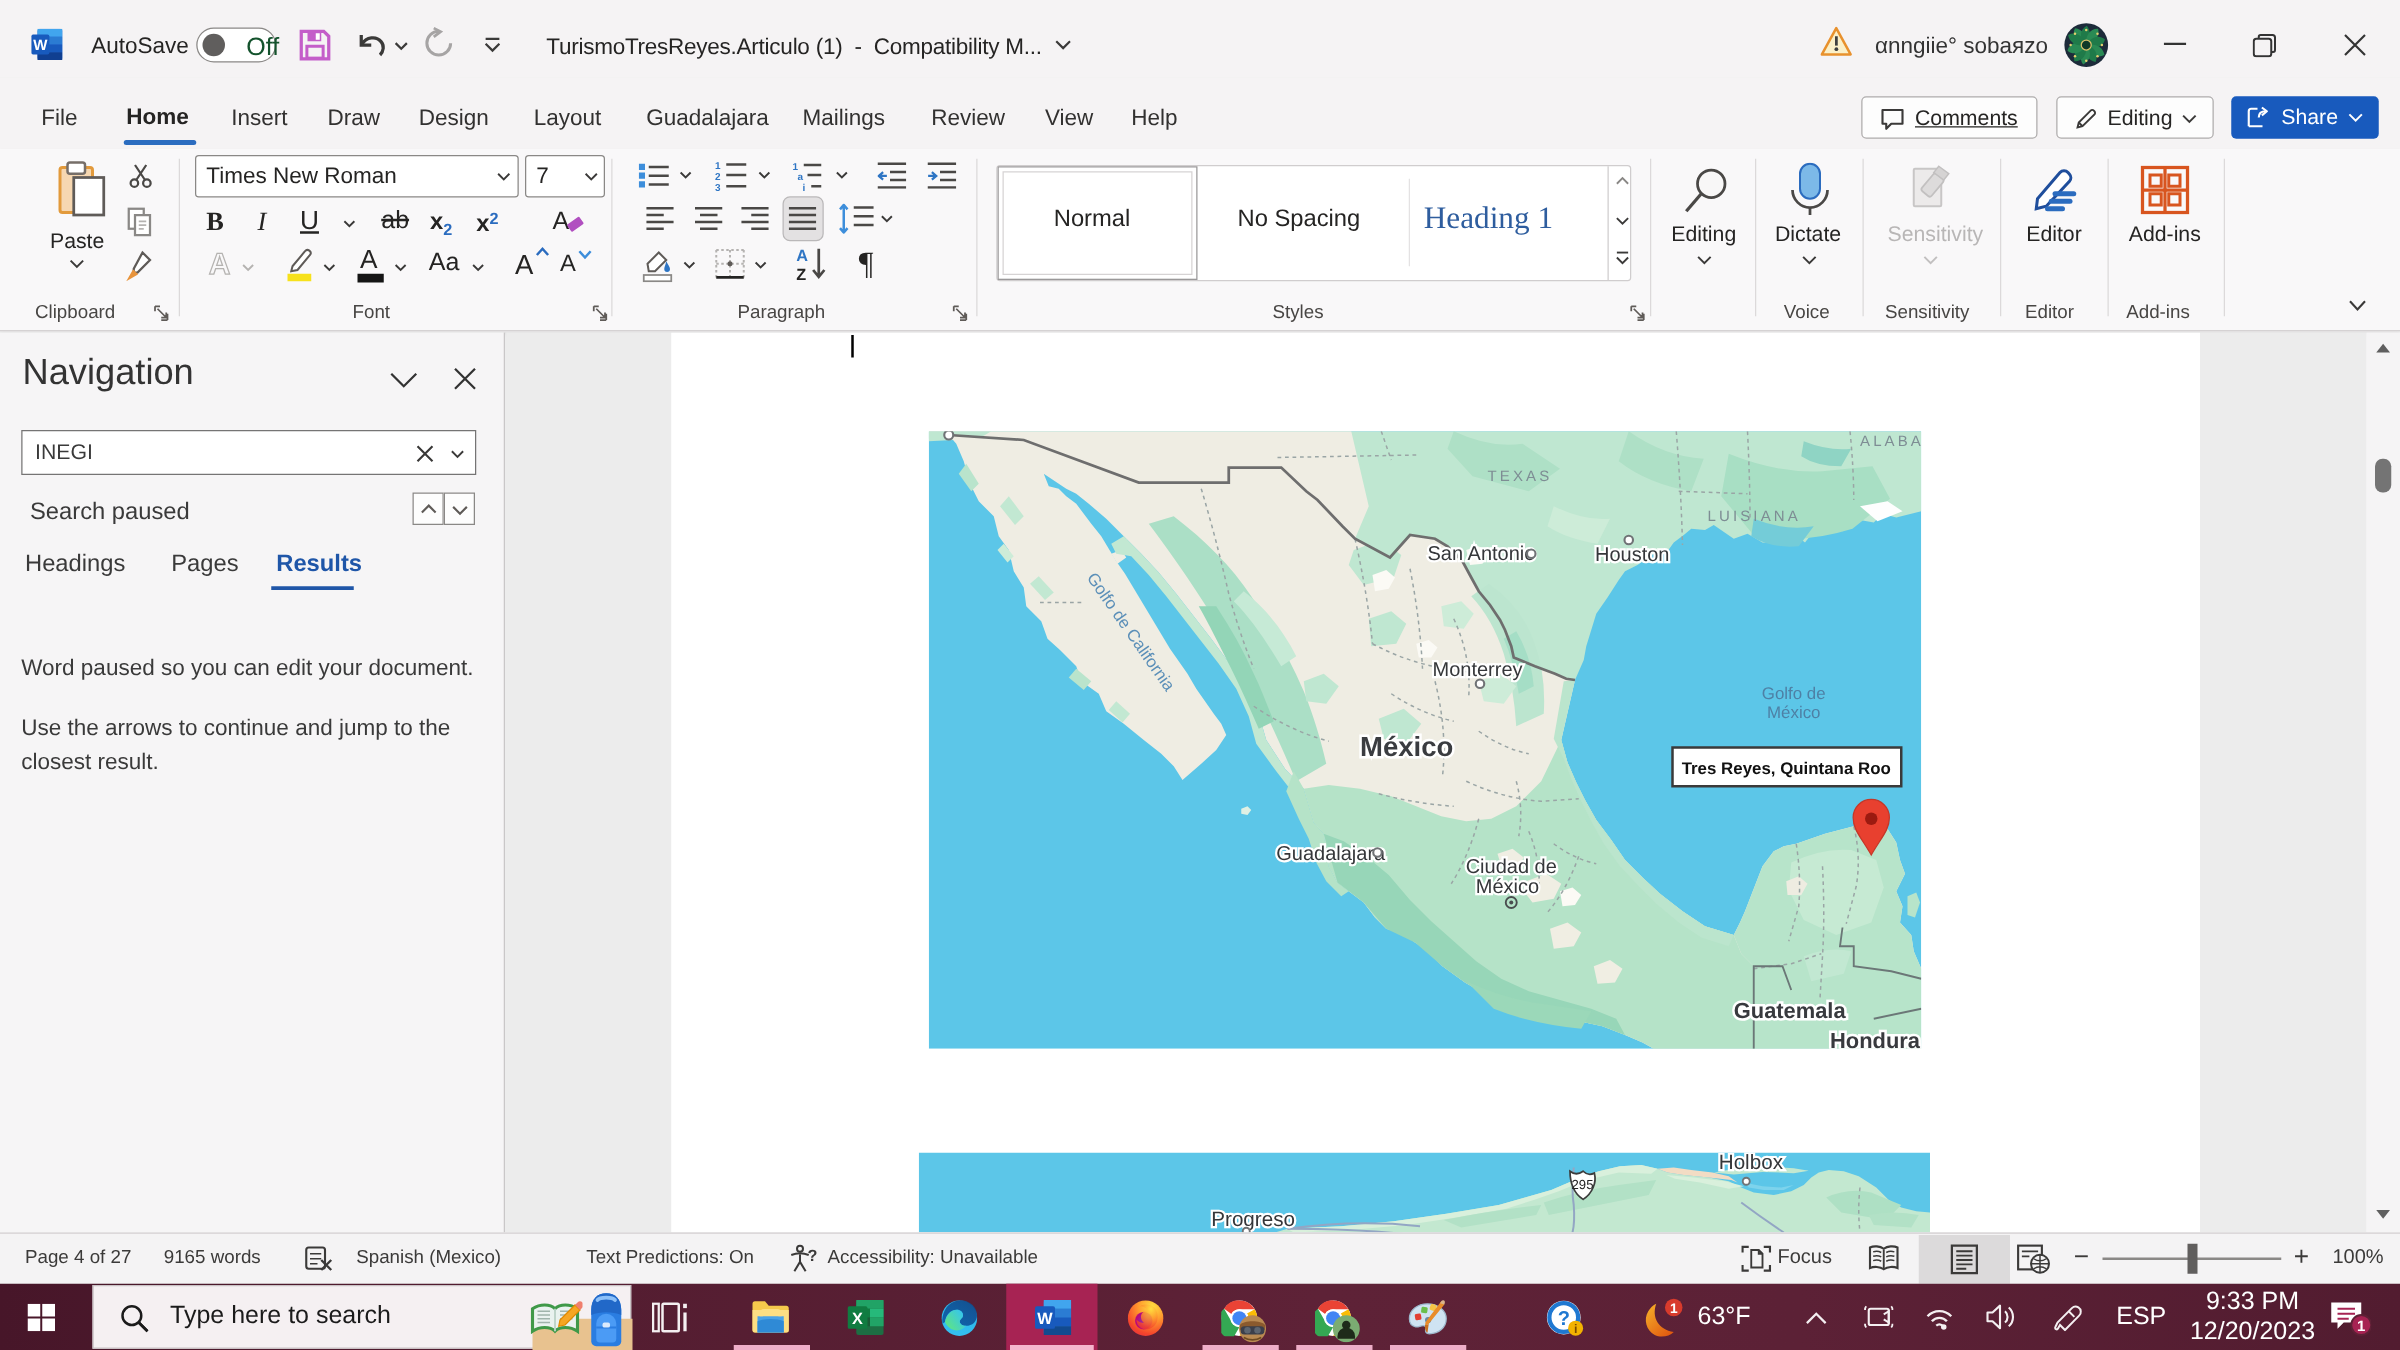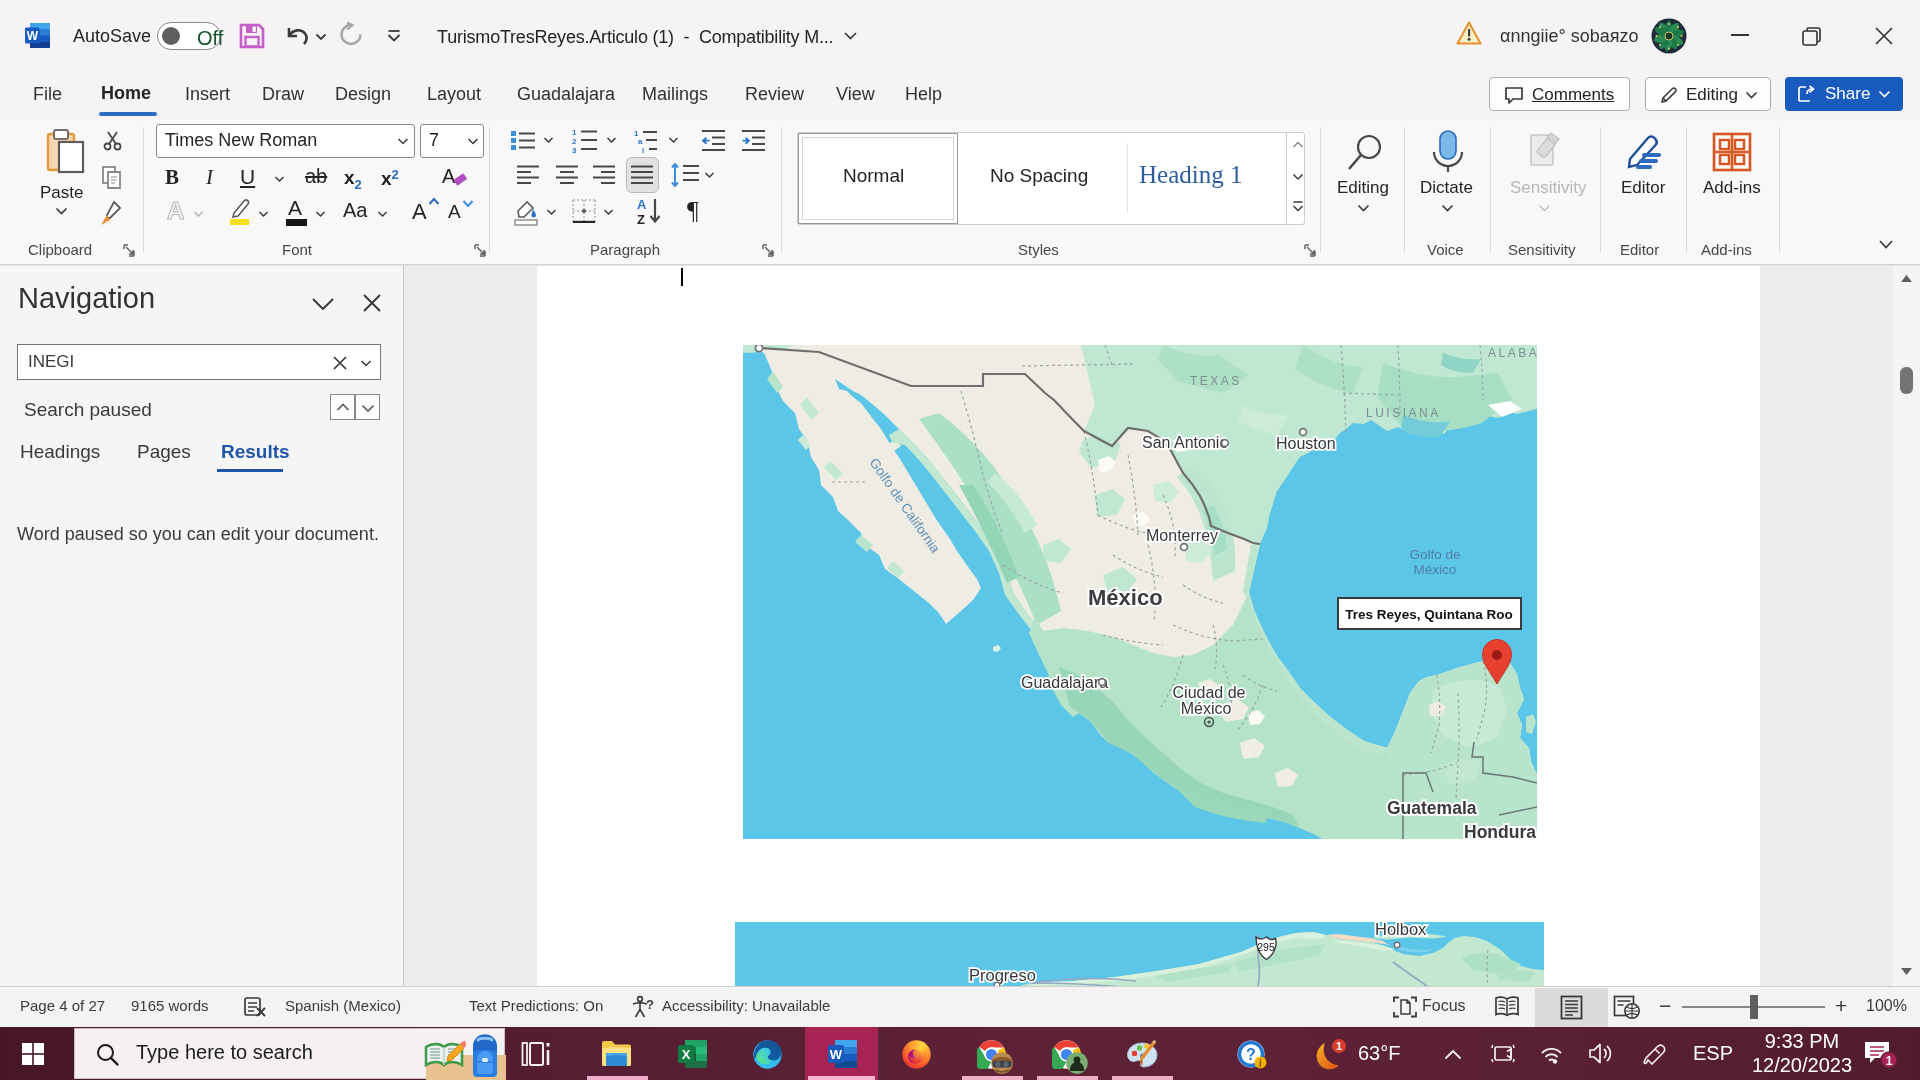--- a/index.html
+++ b/index.html
@@ -514,20 +514,21 @@
     <div class="abs" style="left:355px;top:128px;width:25px;height:26px;border:1px solid #8a8886;background:#fdfdfd;">
       <svg class="abs" style="left:5px;top:9px" width="14" height="9" viewBox="0 0 14 9">
           <path d="M1.5 1.5 L7 7 L12.5 1.5" fill="none" stroke="#5f5b58" stroke-width="1.7"></path>
         </svg>
     </div>
     <div class="abs" style="left:20px;top:175px;font-size:19px;color:#3a3a3a;">Headings</div>
     <div class="abs" style="left:137px;top:175px;font-size:19px;color:#3a3a3a;">Pages</div>
     <div class="abs" style="left:221px;top:175px;font-size:19px;font-weight:bold;color:#1f56a8;">Results</div>
     <div class="abs" style="left:217px;top:203px;width:66px;height:3px;background:#1f56a8;"></div>
     <div class="abs" style="left:17px;top:255px;width:370px;font-size:18px;color:#3a3a3a;line-height:27px;">Word paused so you can edit your document.</div>
+    <div class="abs" style="left:17px;top:303px;width:350px;font-size:18px;color:#3a3a3a;line-height:27px;">Use the arrows to continue and jump to the closest result.</div>
   </div>
   <div class="abs" id="docarea">
     <div id="page">
       <div class="abs" style="left:144px;top:2px;width:1.5px;height:18px;background:#000;"></div>
 
       <svg class="abs" style="left:206px;top:79px" width="794" height="494" viewBox="0 0 794 494">
         <defs>
             <clipPath id="m1clip">
               <rect x="0" y="0" width="794" height="494"></rect>
             </clipPath>

